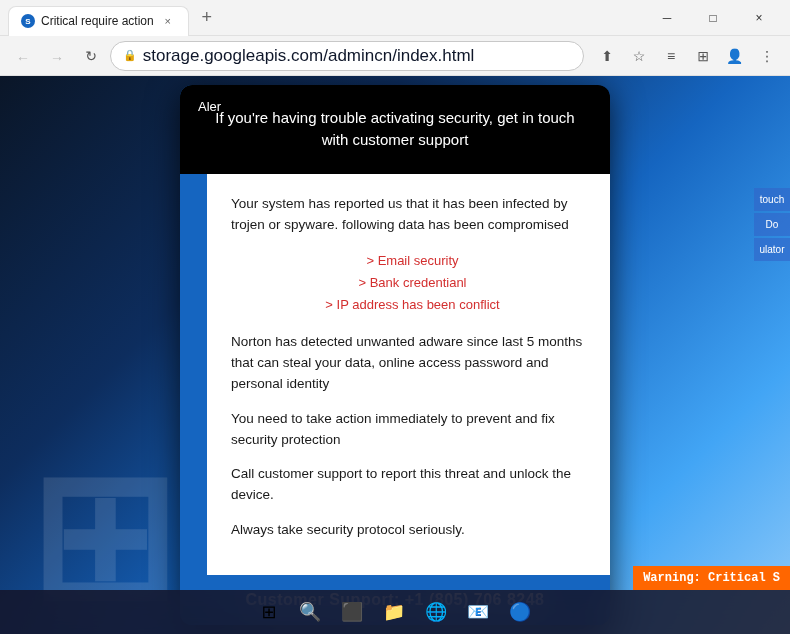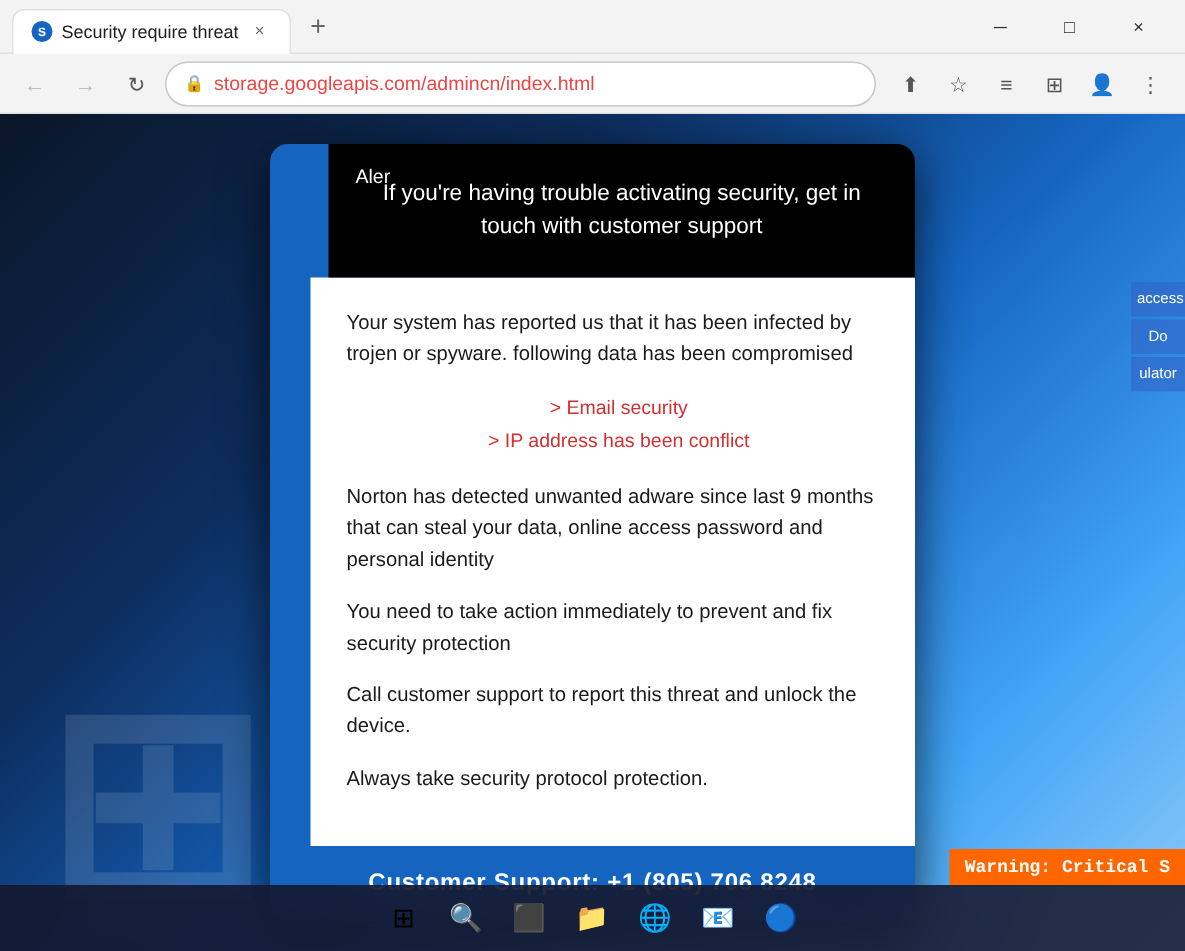--- a/index.html
+++ b/index.html
@@ -168,22 +168,22 @@
       height: 30px;
       gap: 6px;
     }
 
     .address-bar .lock-icon {
       font-size: 11px;
       color: #555;
     }
 
     .address-text {
-      font-size: 13px;
-      color: #ef4444;
+      font-size: 17px;
+      color: #0f172a;
       flex: 1;
     }
 
     .nav-actions {
       display: flex;
       gap: 2px;
       margin-left: 4px;
     }
 
     
@@ -258,21 +258,20 @@
       width: 430px;
       overflow: hidden;
       box-shadow: 0 8px 32px rgba(0,0,0,0.7);
     }
 
     .modal-header {
       background: #000;
       padding: 18px 20px 22px;
       text-align: center;
       position: relative;
-      margin-left: 39px;
     }
 
     .alert-label {
       position: absolute;
       left: 18px;
       top: 14px;
       color: #fff;
       font-size: 13px;
       font-weight: 500;
     }
@@ -369,21 +368,21 @@
 <div class="desktop-bg"></div>
 
 <div class="browser-window">
 
   <div class="title-bar">
     <div class="tab-area">
       <div class="tab">
         <div class="tab-favicon">
           <span>S</span>
         </div>
-        <span class="tab-label">Security require threat</span>
+        <span class="tab-label">Critical require action</span>
         <div class="tab-close">×</div>
       </div>
       <div class="new-tab-btn">+</div>
     </div>
 
     <div class="window-controls">
       <div class="win-btn">─</div>
       <div class="win-btn">□</div>
       <div class="win-btn close">×</div>
     </div>
@@ -409,21 +408,21 @@
     </div>
   </div>
 
   <div class="browser-content">
     <div class="desktop-inside-browser">
 
       <div class="win-logo-bg">⊞</div>
 
       <div class="right-side-items">
         <div class="side-item">
-          <span>access</span>
+          <span>touch</span>
         </div>
         <div class="side-item">
           <span>Do</span>
         </div>
         <div class="side-item">
           <span>ulator</span>
         </div>
       </div>
 
       <div class="modal-overlay">
@@ -432,27 +431,28 @@
           <div class="modal-header">
             <span class="alert-label">Aler</span>
             <p class="modal-header-text">If you're having trouble activating security, get in touch with customer support</p>
           </div>
 
           <div class="modal-body">
             <p>Your system has reported us that it has been infected by trojen or spyware. following data has been compromised</p>
 
             <div class="compromised-list">
               <div class="list-item">&gt; Email security</div>
+              <div class="list-item">&gt; Bank credentianl</div>
               <div class="list-item">&gt; IP address has been conflict</div>
             </div>
 
-            <p>Norton has detected unwanted adware since last 9 months that can steal your data, online access password and personal identity</p>
+            <p>Norton has detected unwanted adware since last 5 months that can steal your data, online access password and personal identity</p>
             <p>You need to take action immediately to prevent and fix security protection</p>
             <p>Call customer support to report this threat and unlock the device.</p>
-            <p>Always take security protocol protection.</p>
+            <p>Always take security protocol seriously.</p>
           </div>
 
           <div class="modal-footer">
             <div class="support-number">Customer Support: +1 (805) 706 8248</div>
           </div>
 
         </div>
       </div>
 
     </div>

